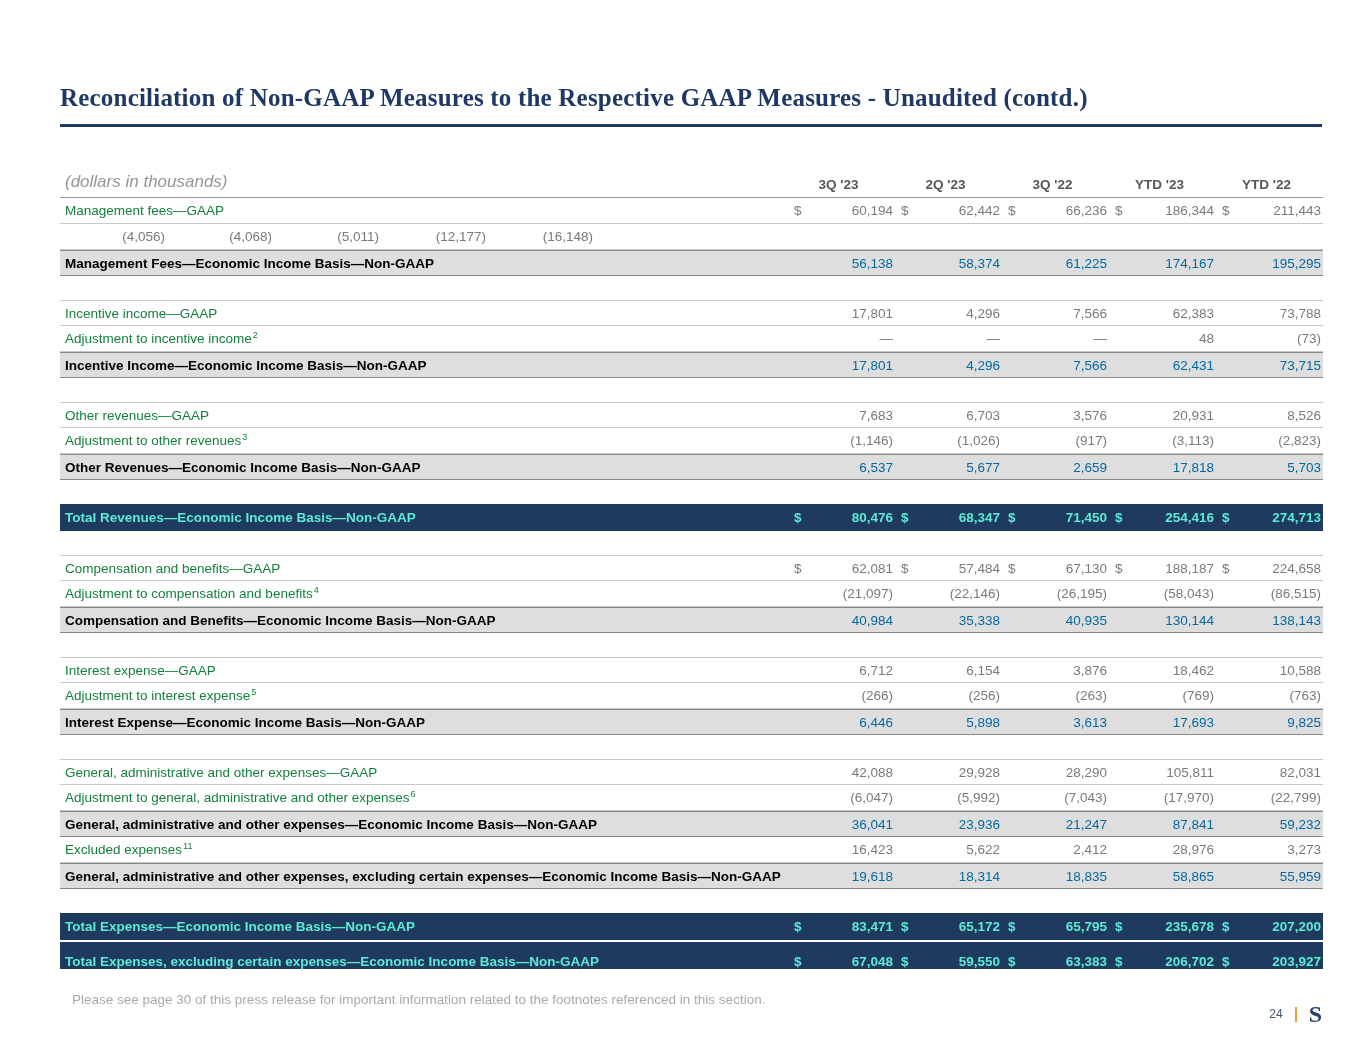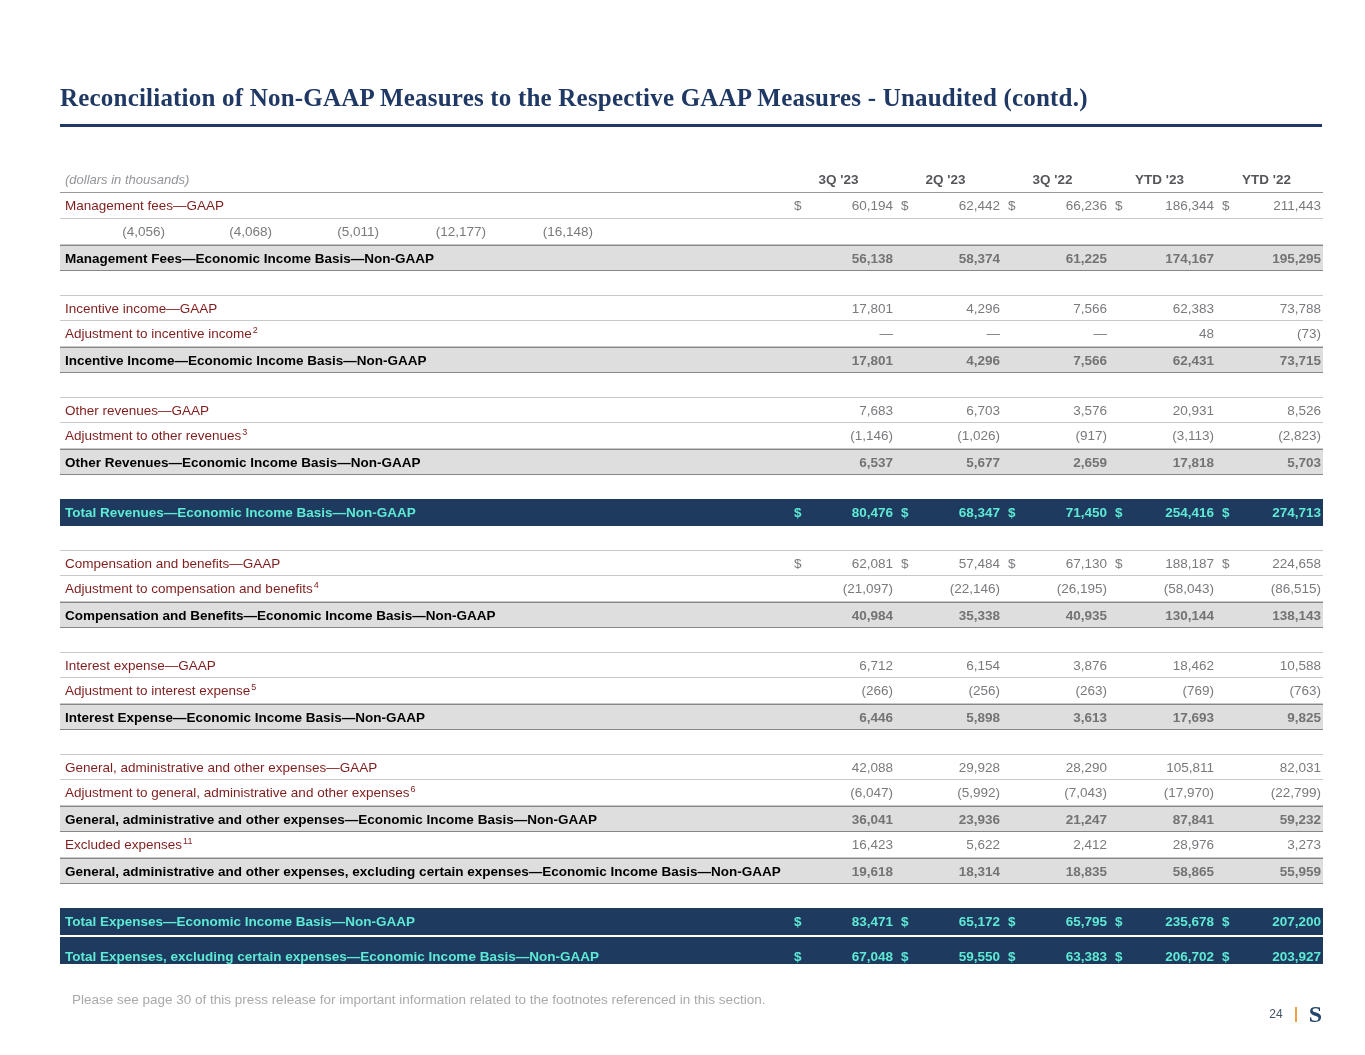--- a/index.html
+++ b/index.html
@@ -10,36 +10,36 @@
   }
   .title {
     position:absolute; left:60px; top:84px; width:1270px;
     font-family:"Liberation Serif","DejaVu Serif",serif;
     font-weight:700; font-size:25px; color:#1F3864; white-space:nowrap; letter-spacing:.2px;
   }
   .title-rule { position:absolute; left:60px; top:124px; width:1262px; height:3px; background:#1F3864; }
 
   .table { position:absolute; left:60px; top:172px; width:1263px; }
   .thead { display:flex; align-items:flex-end; padding-bottom:5px; border-bottom:1px solid #97999C; }
-  .unit-label { flex:1; font-style:italic; color:#939598; font-size:13px; padding-left:5px; }
+  .unit-label { flex:1; font-style:italic; color:#939598; font-size:17px; padding-left:5px; }
   .col-h { width:107px; text-align:center; font-weight:700; color:#55565A; font-size:13.5px; padding-right:6px; }
 
   .block { margin-top:24px; }
   .block:first-child { margin-top:0; }
   .row { display:flex; align-items:center; height:26px; border-bottom:1px solid #C6C8CA; font-size:13.5px; }
   .block:not(:first-child) .row:first-child:not(.total) { border-top:1px solid #C6C8CA; }
-  .row .label { flex:1; color:#7f1d1d; padding-left:5px; }
+  .row .label { flex:1; color:#15803d; padding-left:5px; }
   sup { font-size:9px; vertical-align:super; line-height:0; margin-left:1px; }
   .cell { width:107px; display:flex; align-items:center; padding:0 2px 0 6px; }
   .dollar { color:#797A7D; min-width:9px; }
   .val { margin-left:auto; color:#797A7D; }
 
   .row.subtotal { background:#DEDEDE; border-top:1px solid #85888B; border-bottom:1px solid #85888B; }
   .row.subtotal .label { color:#000000; font-weight:700; }
-  .row.subtotal .val { color:#737373; font-weight:700; }
+  .row.subtotal .val { color:#0369a1; font-weight:400; }
 
   .row.total { background:#1E3A5F; border:none; height:27px; }
   .row.total + .row.total { margin-top:2px;align-items:flex-end; }
   .row.total .label, .row.total .val, .row.total .dollar { color:#5eead4; font-weight:700; }
 
   .note { position:absolute; left:72px; top:992px; font-size:13.5px; color:#A7A9AC; }
   .page-footer { position:absolute; right:43px; top:1002px; display:flex; align-items:center; gap:12px; }
   .pagenum { color:#44546A; font-size:12px; }
   .sep { width:2px; height:15px; background:#E9A23B; }
   .logo { font-family:"Liberation Serif","DejaVu Serif",serif; font-weight:700; font-size:24px; color:#24466E; line-height:1; }

